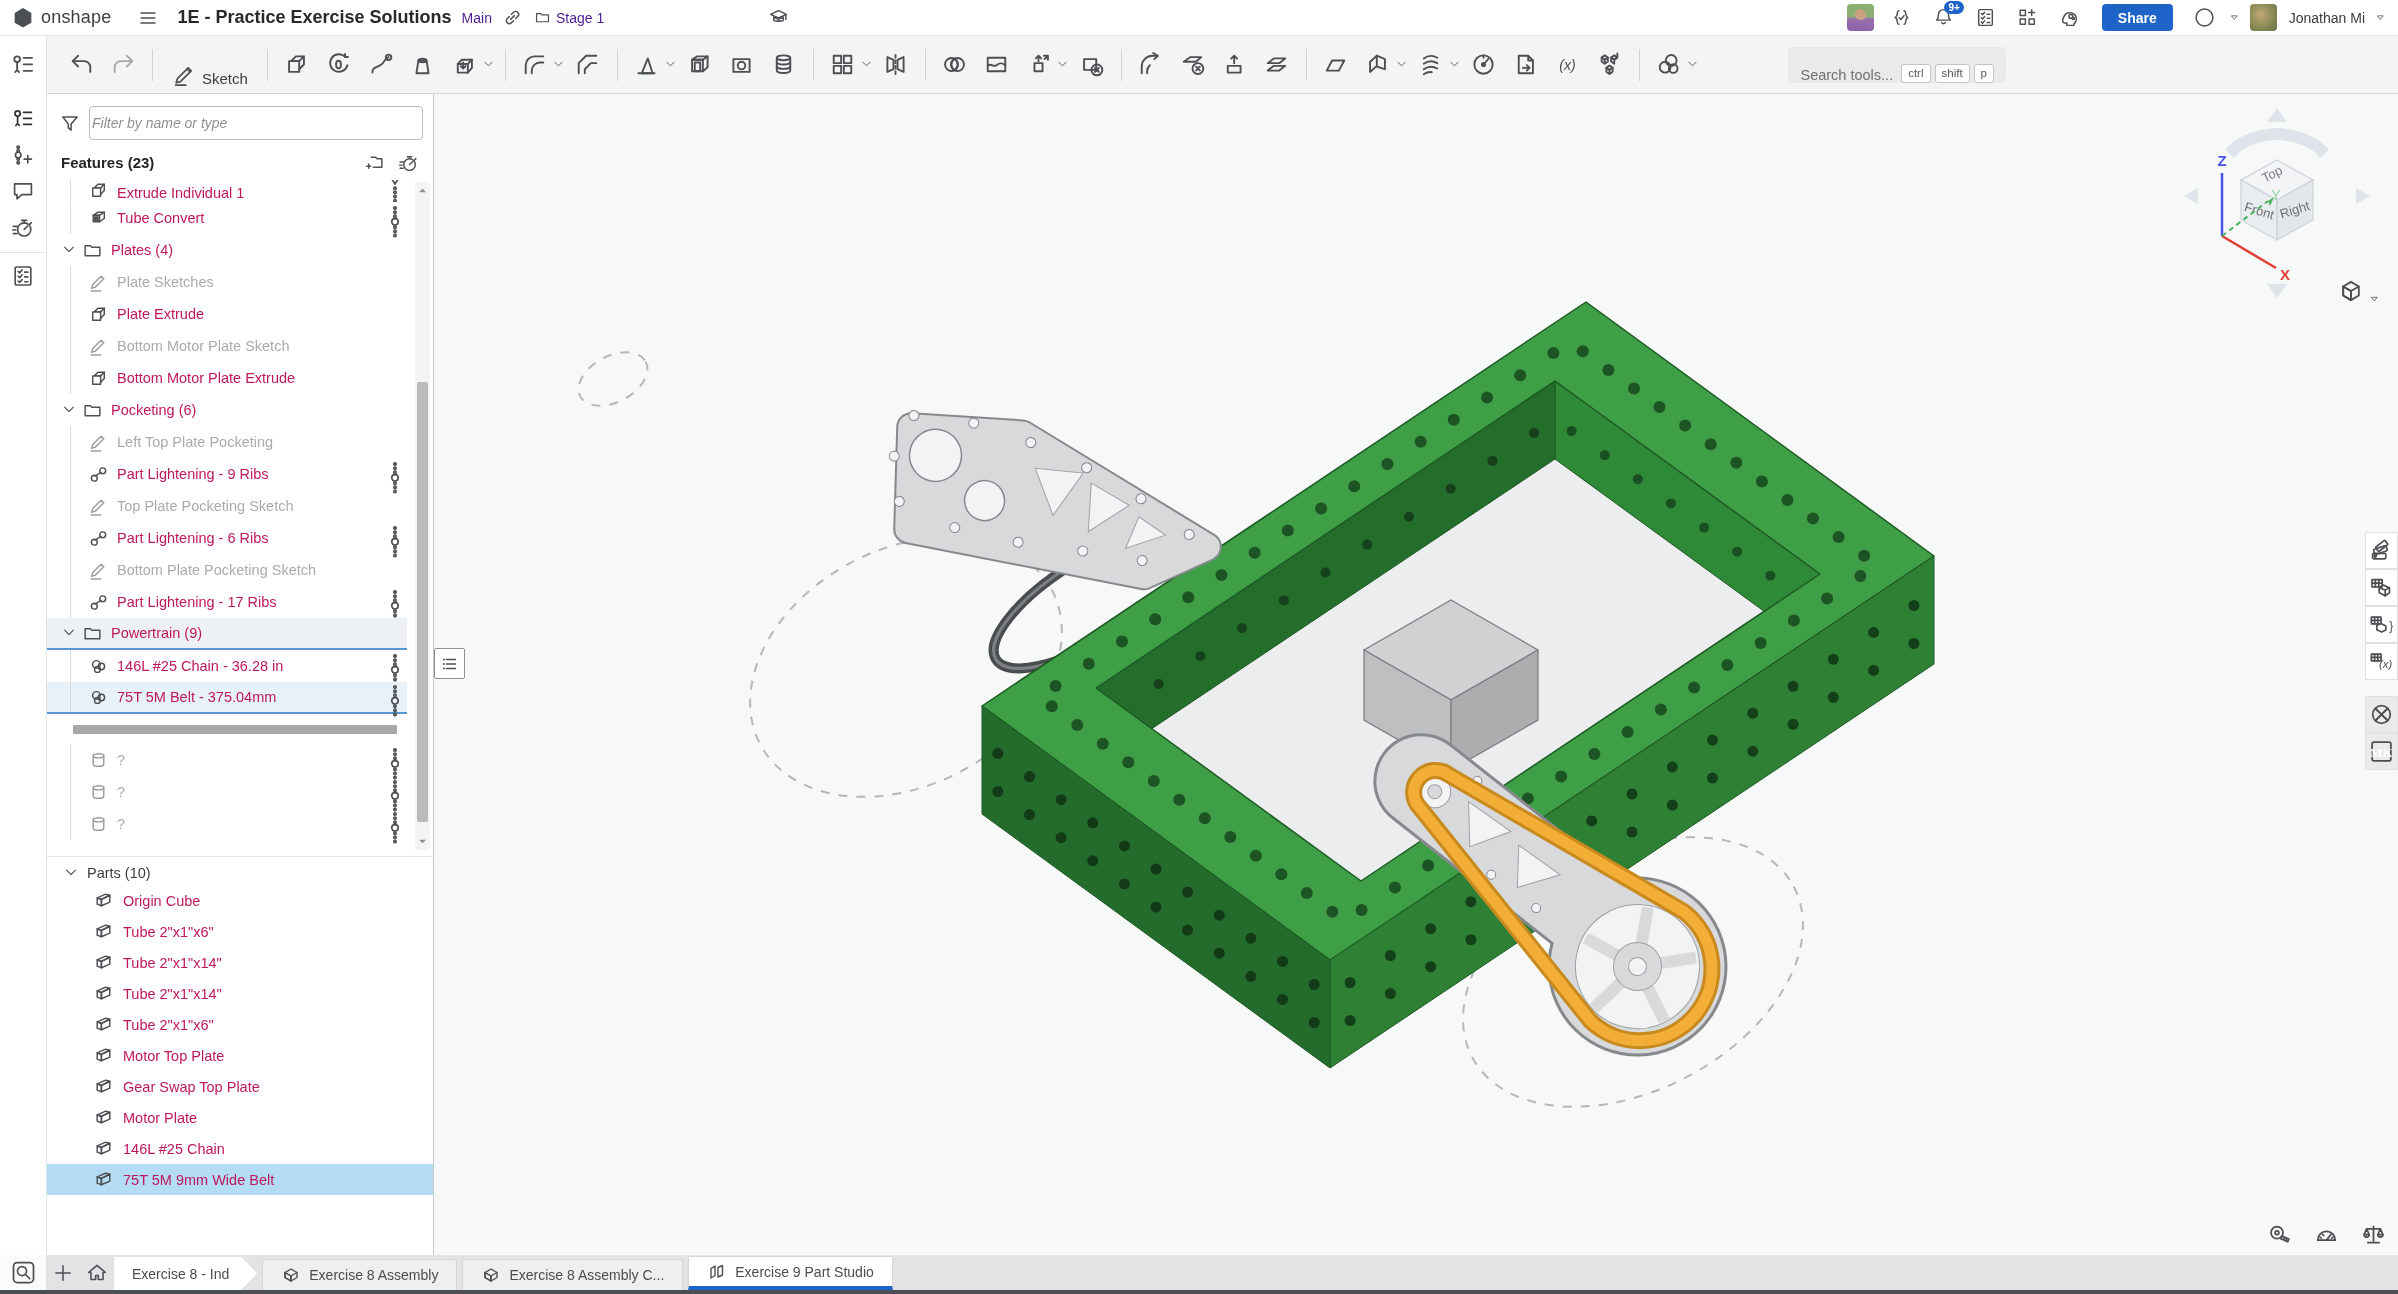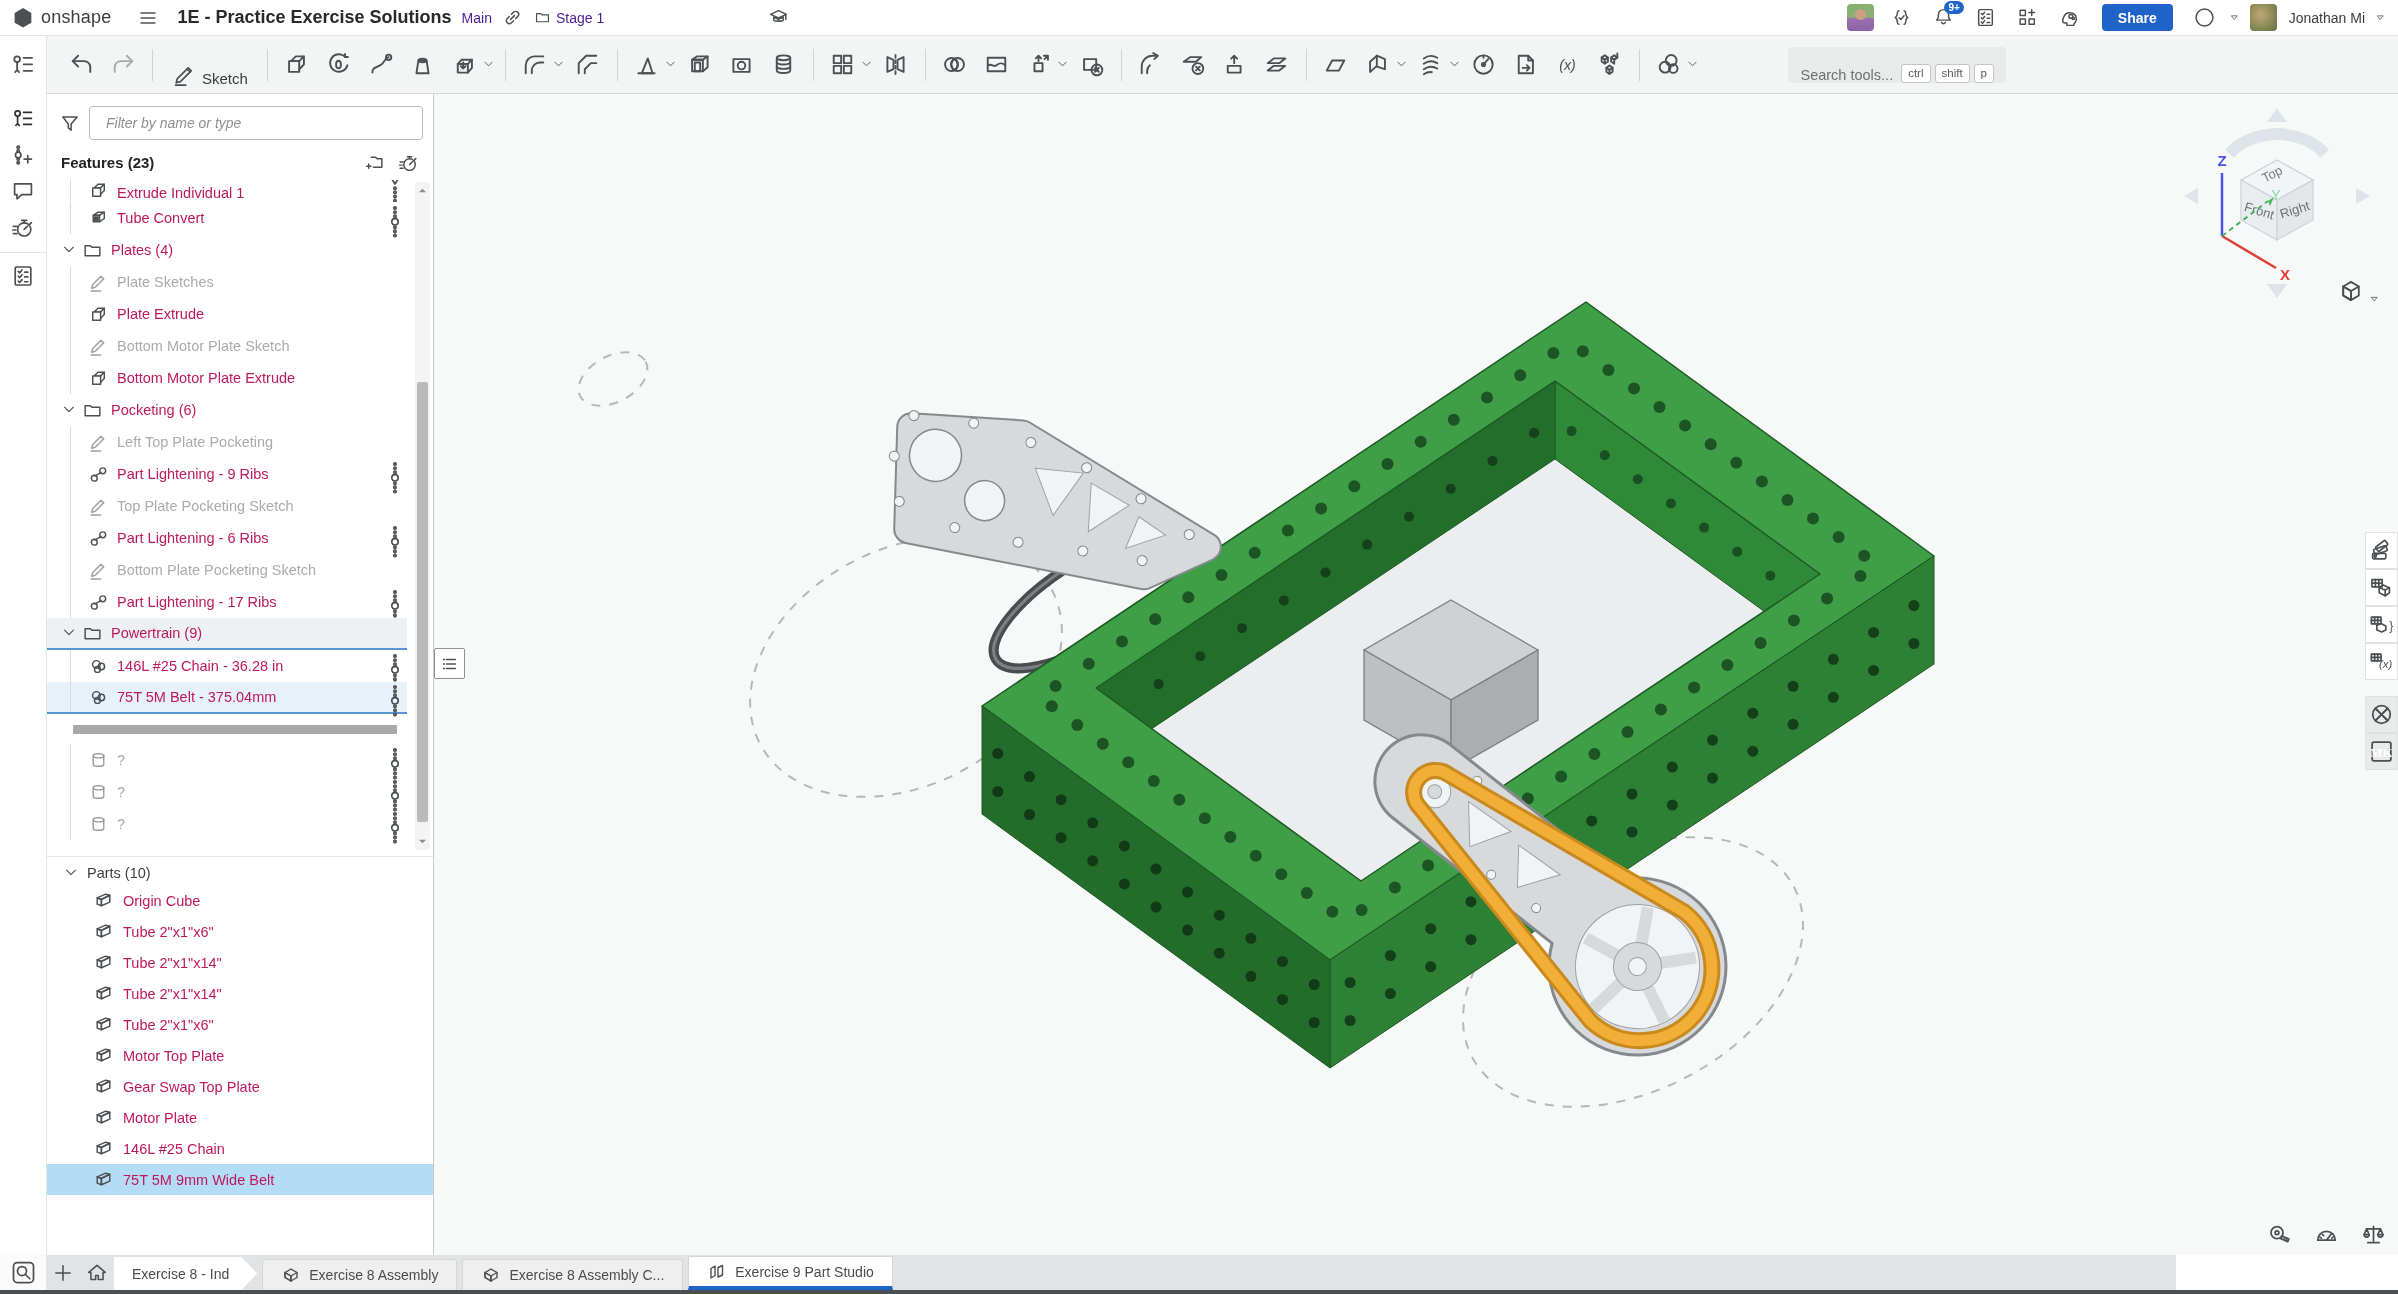--- a/index.html
+++ b/index.html
@@ -63,21 +63,21 @@
             border-right:1px solid #e2e3e4;display:flex;flex-direction:column;align-items:center;padding-top:8px;z-index:20}
   .rail-btn{width:34px;height:34px;display:flex;align-items:center;justify-content:center;margin-bottom:2px}
   .rail-btn .ig{width:24px;height:24px}
   .rail-sep{width:46px;height:1px;background:#e2e3e4;margin:6px 0}
 
   
   #panel{position:absolute;left:47px;top:94px;width:var(--panelw);height:1161px;background:#fff;
          border-right:1px solid #c7c8c9;z-index:20;font-size:14.5px}
   #filter-row{display:flex;align-items:center;gap:8px;padding:12px 10px 8px 12px}
   #filter-row .ig{width:22px;height:22px;flex:none}
-  #filter-input{flex:1;height:34px;border:1px solid #b9babb;border-radius:4px;padding:0 16px;
+  #filter-input{flex:1;height:34px;border:1px solid #b9babb;border-radius:4px;padding:0 2px;
                 font-style:italic;font-size:14px;color:#555;font-family:inherit;outline:none}
   #filter-input::placeholder{color:#8e9193}
   #features-head{display:flex;align-items:center;padding:2px 12px 6px 14px}
   #features-title{font-weight:bold;font-size:15px;color:#232527;flex:1}
   .head-btn{width:26px;height:24px;display:flex;align-items:center;justify-content:center;margin-left:8px}
   .head-btn .ig{width:21px;height:21px}
   #feature-tree{position:relative;height:676px;overflow:hidden;padding-right:26px}
   .frow{display:flex;align-items:center;height:32px;padding-left:14px;position:relative}
   .frow .guide{width:2px;align-self:stretch;border-left:1px solid #d9dadb;margin:0 0 0 9px;flex:none}
   .frow .ind{width:16px;flex:none}
@@ -115,21 +115,21 @@
   #right-panel{position:absolute;right:0;top:438px;width:34px;display:flex;flex-direction:column;align-items:center}
   .rp-btn{width:33px;height:37px;background:#fff;border:1px solid #e0e1e2;display:flex;align-items:center;justify-content:center}
   .rp-btn .ig{width:24px;height:24px}
   .rp-gap{height:16px}
   .rp-app{width:33px;height:37px;background:#e9eaea;display:flex;align-items:center;justify-content:center;border:1px solid #e0e1e2}
   .rp-app .ig{width:25px;height:25px}
   #corner-tools{position:absolute;right:12px;bottom:8px;display:flex;gap:22px}
   #corner-tools .ig{width:25px;height:25px}
 
   
-  #tabbar{position:absolute;left:0;top:1255px;width:2176px;height:35px;background:#e2e3e4;
+  #tabbar{position:absolute;left:0;top:1255px;width:2398px;height:35px;background:#e2e3e4;
           display:flex;z-index:30}
   #tab-search{width:46px;height:35px;background:#fbfbfb;display:flex;align-items:center;justify-content:center}
   #tab-search .ig{width:25px;height:25px}
   .bar-btn{width:34px;height:35px;display:flex;align-items:center;justify-content:center}
   .bar-btn .ig{width:22px;height:22px}
   .tab{height:31px;display:flex;align-items:center;gap:8px;padding:0 18px;font-size:14px;color:#4a4c4e;
        background:#efefef;border:1px solid #d5d6d7;border-bottom:none;border-radius:3px 3px 0 0;margin-right:5px;white-space:nowrap}
   .tab .ig{width:20px;height:20px}
   .tab.arrow{background:#fff;border:none;clip-path:polygon(0 0,calc(100% - 16px) 0,100% 50%,calc(100% - 16px) 100%,0 100%);
              padding-right:28px;height:33px;border-radius:0}

